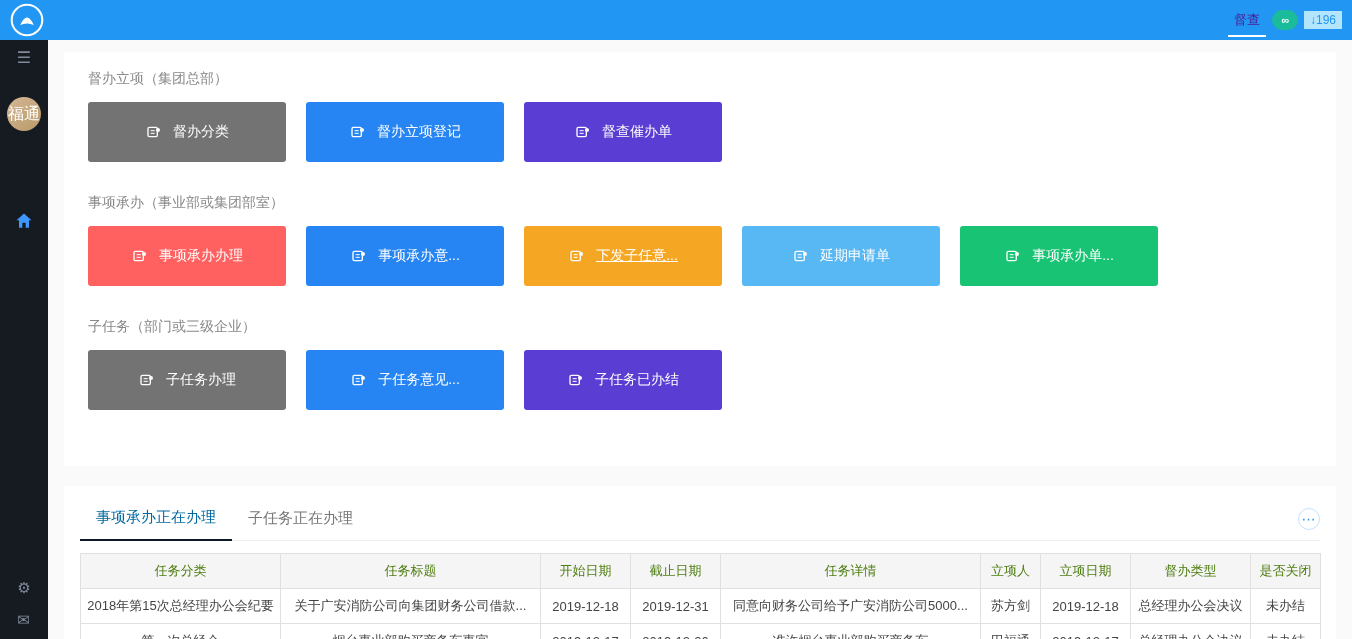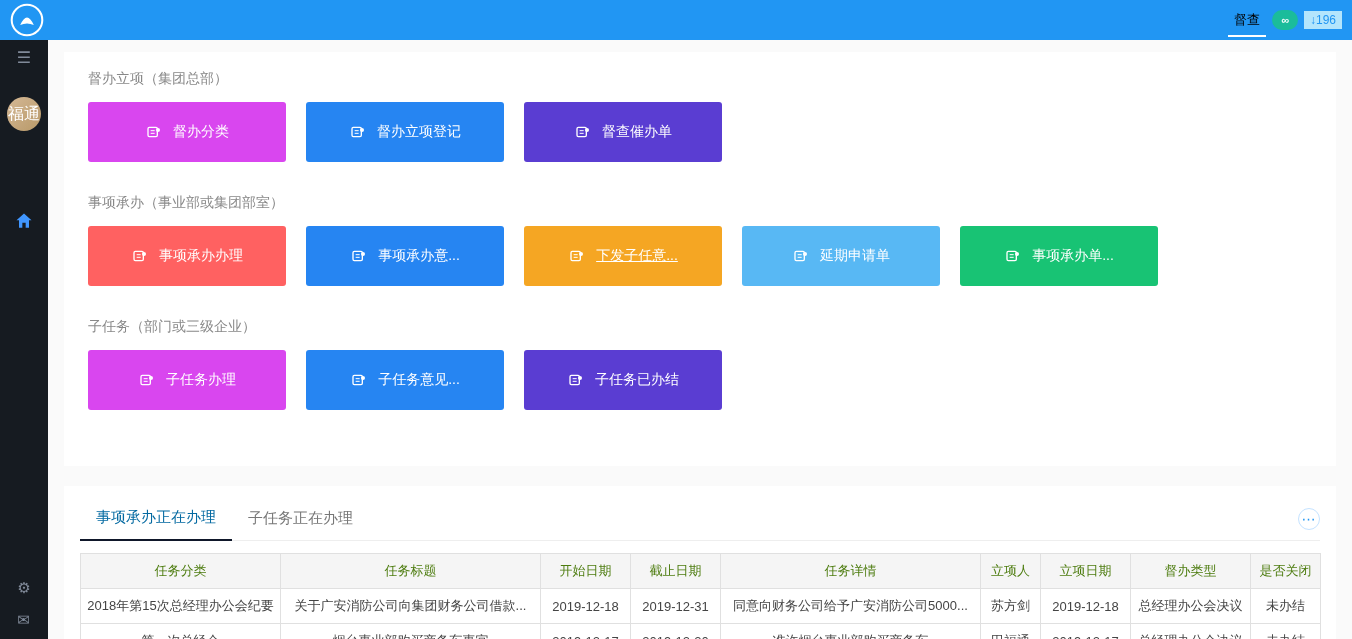--- a/index.html
+++ b/index.html
@@ -2,21 +2,21 @@
 <html><head>
   <meta charset="utf-8">
   <style>
     * { margin: 0; padding: 0; box-sizing: border-box; }
     body { font-family: "Microsoft YaHei", Arial, sans-serif; font-size: 13px; background: #fff; overflow: hidden; width: 1352px; height: 639px; }
     
     .topbar { height: 40px; background: #2196F3; display: flex; align-items: center; justify-content: space-between; padding: 0 10px 0 8px; }
     .logo { width: 38px; height: 38px; display: flex; align-items: center; justify-content: center; }
     .logo svg { width: 34px; height: 34px; }
     .topbar-right { display: flex; align-items: center; gap: 6px; }
-    .tag-ducha { background: #2196F3; color: #000000; padding: 2px 6px; font-size: 13px; position: relative; }
+    .tag-ducha { background: #2196F3; color: #4c1d95; padding: 2px 6px; font-size: 13px; position: relative; }
     .tag-ducha::after { content:''; position:absolute; left:0; right:0; bottom:-6px; height:2px; background:#fff; }
     .cloud-icon { background: #1bbc9b; color: #fff; width: 26px; height: 20px; border-radius: 10px; display: flex; align-items: center; justify-content: center; font-size: 11px; font-weight: bold; letter-spacing: -1px; }
     .badge-count { background: #b3e5fc; color: #2196F3; padding: 2px 6px; font-size: 12px; display:flex; align-items:center; }
     
     .body-wrap { display: flex; height: calc(100% - 40px); }
     
     .sidebar { width: 48px; background: #161b21; display: flex; flex-direction: column; align-items: center; padding-top: 8px; gap: 20px; position: relative; }
     .collapse-icon { color: #808a99; font-size: 16px; margin-bottom: 10px; cursor: pointer; }
     .avatar { width: 34px; height: 34px; border-radius: 50%; background: linear-gradient(135deg, #d4b896, #b89968); color: #fff; display: flex; align-items: center; justify-content: center; font-size: 16px; }
     .home-icon { color: #4096ff; font-size: 18px; margin-top: 60px; cursor: pointer; }
@@ -30,21 +30,21 @@
     
     .content-card { background: #fff; margin: 12px 16px 0 16px; padding: 18px 24px 24px; }
     
     .section-title { color: #888; font-size: 14px; margin-bottom: 14px; }
     
     .card-row { display: flex; gap: 20px; margin-bottom: 32px; }
     
     .action-card { width: 198px; height: 60px; border-radius: 3px; display: flex; align-items: center; justify-content: center; gap: 10px; color: #fff; font-size: 14px; cursor: pointer; }
     .card-icon { width: 18px; height: 16px; }
     
-    .bg-teal { background: #d946ef; }
+    .bg-teal { background: #737373; }
     .bg-blue { background: #2685f2; }
     .bg-purple { background: #5a3dd2; }
     .bg-red { background: #ff6161; }
     .bg-orange { background: #f5a623; text-decoration: underline; }
     .bg-sky { background: #58b8f4; }
     .bg-green { background: #18c374; }
     
     .table-panel { background: #fff; margin: 20px 16px 0 16px; padding: 12px 16px 0; }
     .table-tabs { display: flex; align-items: center; border-bottom: 1px solid #eee; position: relative; }
     .tab { padding: 10px 16px 12px; font-size: 15px; color: #777; cursor: pointer; }

